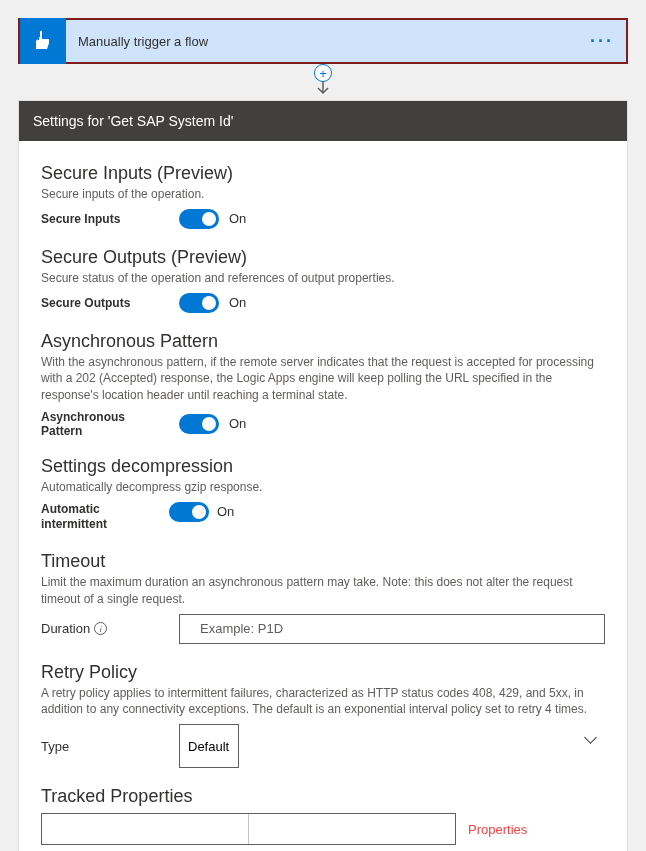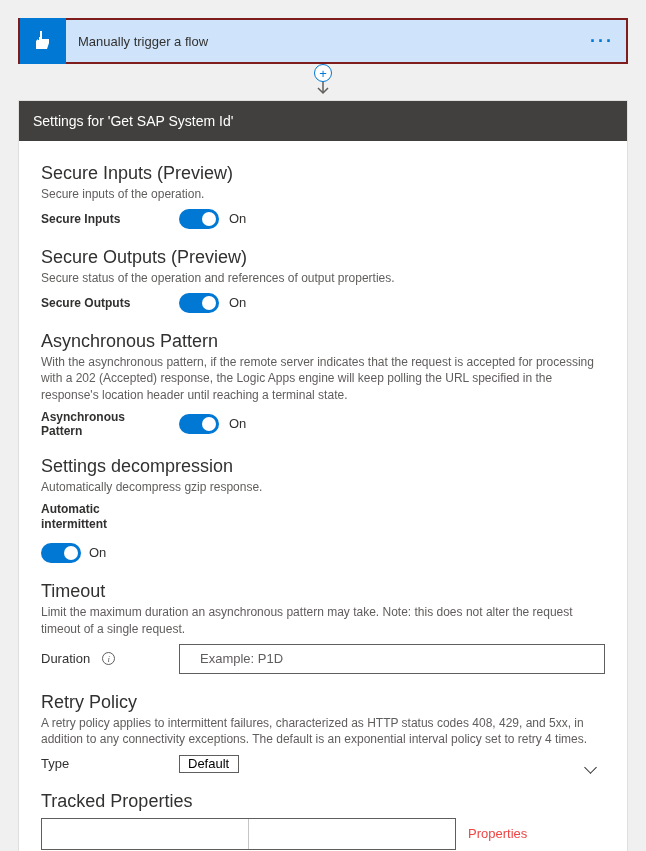--- a/index.html
+++ b/index.html
@@ -112,22 +112,20 @@
       width: 128px;
     }
     .toggle-label-narrow {
       font-size: 12px;
       font-weight: 600;
       color: #323130;
     }
     .toggle-multi {
       display: flex;
       align-items: flex-start;
-      gap: 10px;
-      flex-direction: column;
     }
     .toggle-multi .toggle-label {
       line-height: 1.3;
     }
     .toggle-group {
       display: flex;
       align-items: center;
       gap: 8px;
     }
     .toggle {
@@ -158,21 +156,21 @@
       align-items: center;
       gap: 10px;
       margin-top: 6px;
     }
     .form-label {
       font-size: 13px;
       color: #323130;
       width: 128px;
       display: flex;
       align-items: center;
-      gap: 12px;
+      gap: 4px;
     }
     .info-icon {
       width: 13px;
       height: 13px;
       border: 1px solid #605e5c;
       border-radius: 50%;
       display: inline-flex;
       align-items: center;
       justify-content: center;
       font-size: 9px;
@@ -186,21 +184,21 @@
       border: 1px solid #605e5c;
       padding: 0 20px;
       font-size: 13px;
       outline: none;
     }
     .text-input::placeholder {
       color: #605e5c;
     }
     .select-input {
       flex: 1;
-      height: 18px;
+      height: 44px;
       border: 1px solid #605e5c;
       padding: 0 8px;
       font-size: 13px;
       background: #fff;
       outline: none;
       appearance: none;
       position: relative;
     }
     .select-wrap {
       flex: 1;

